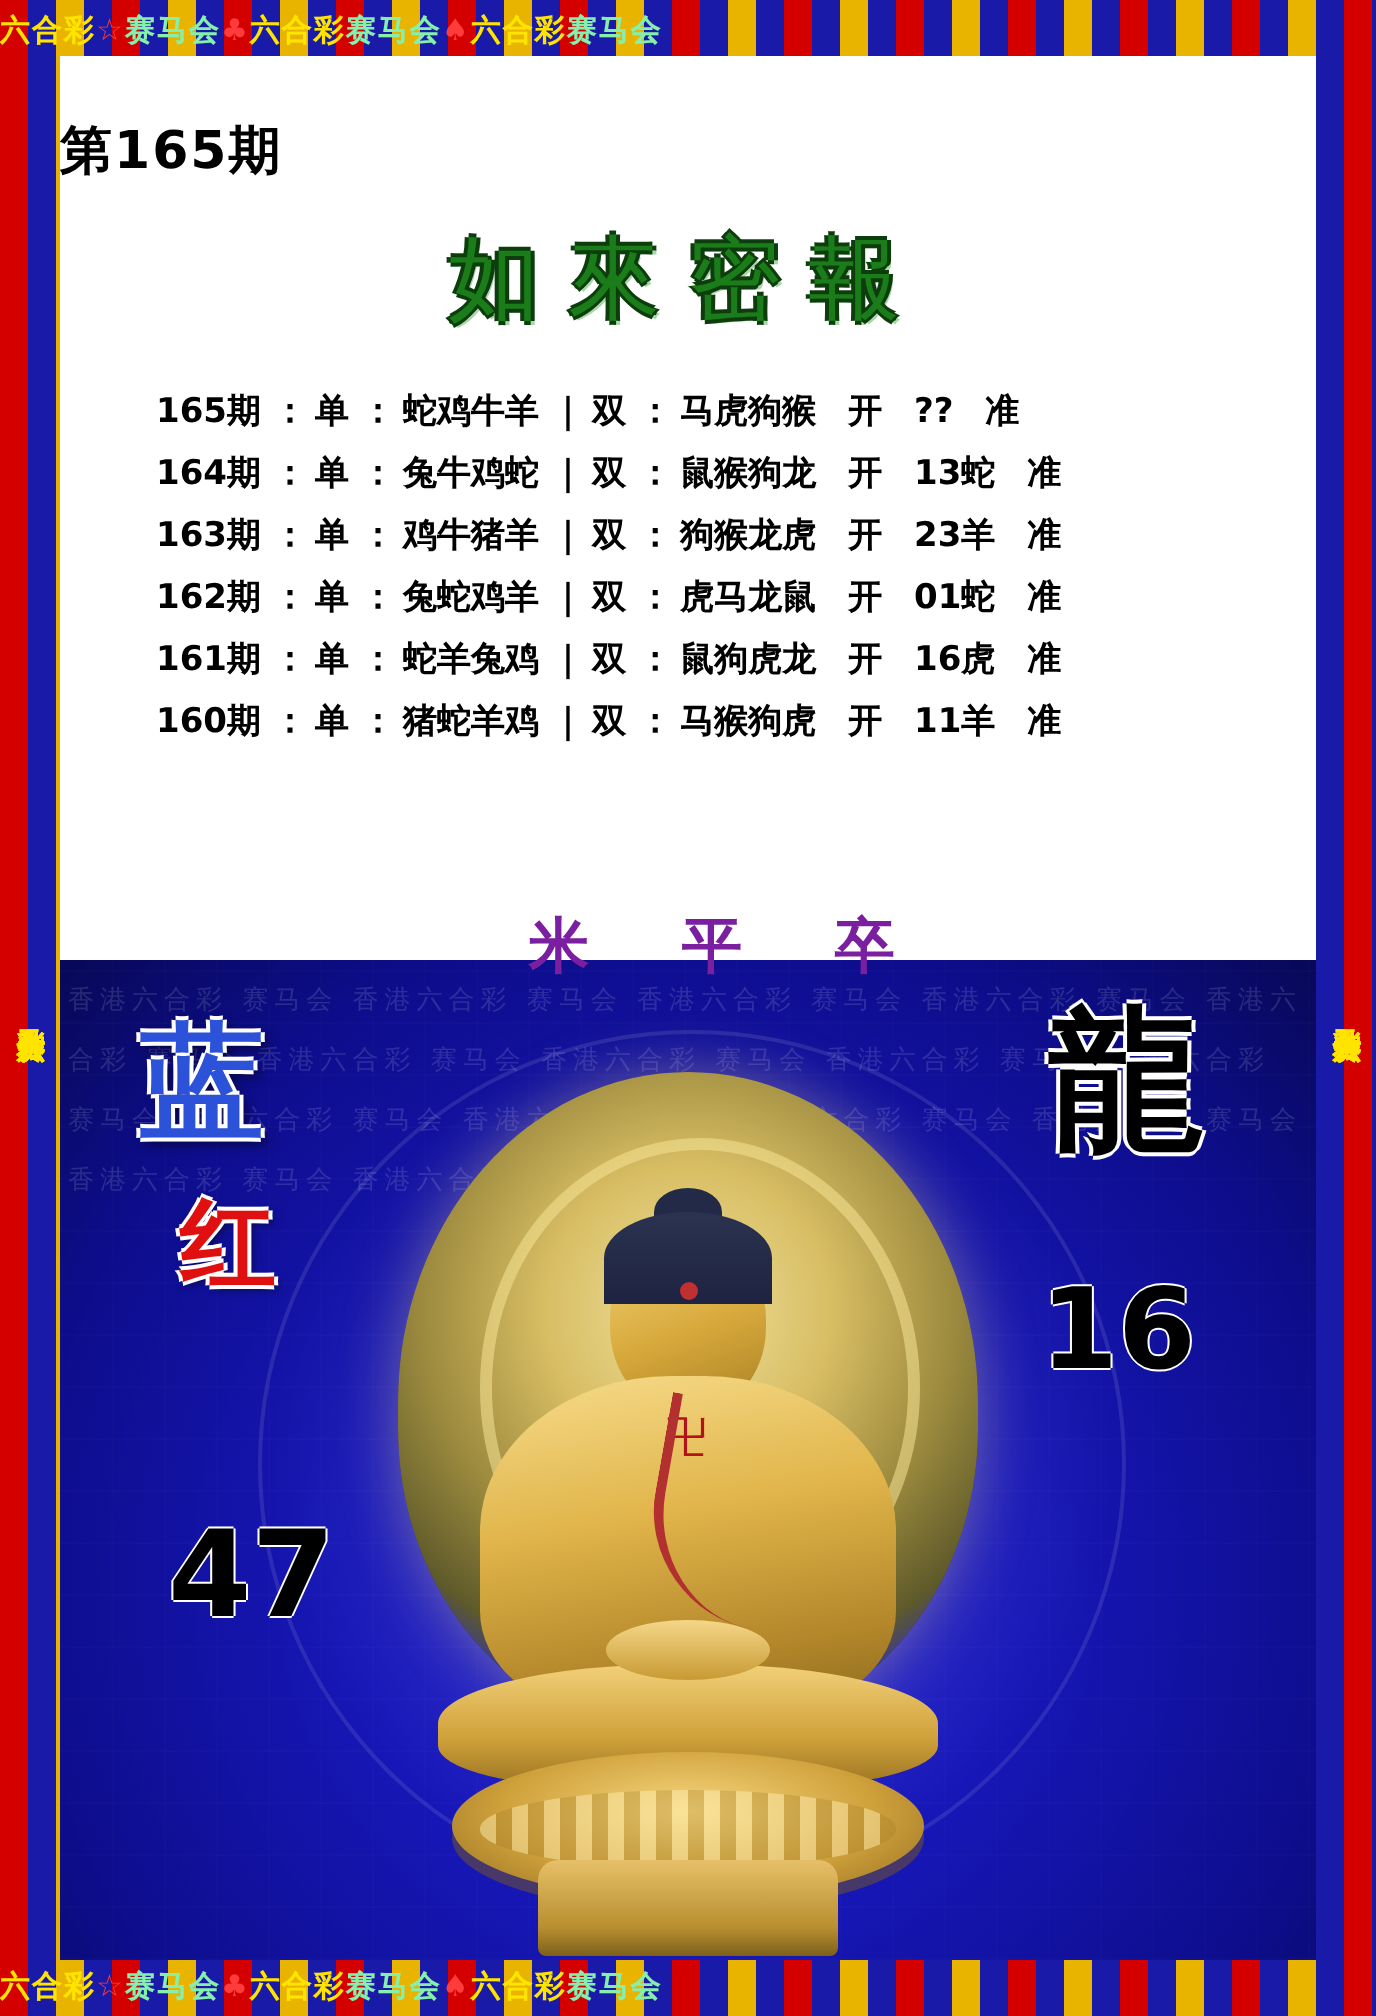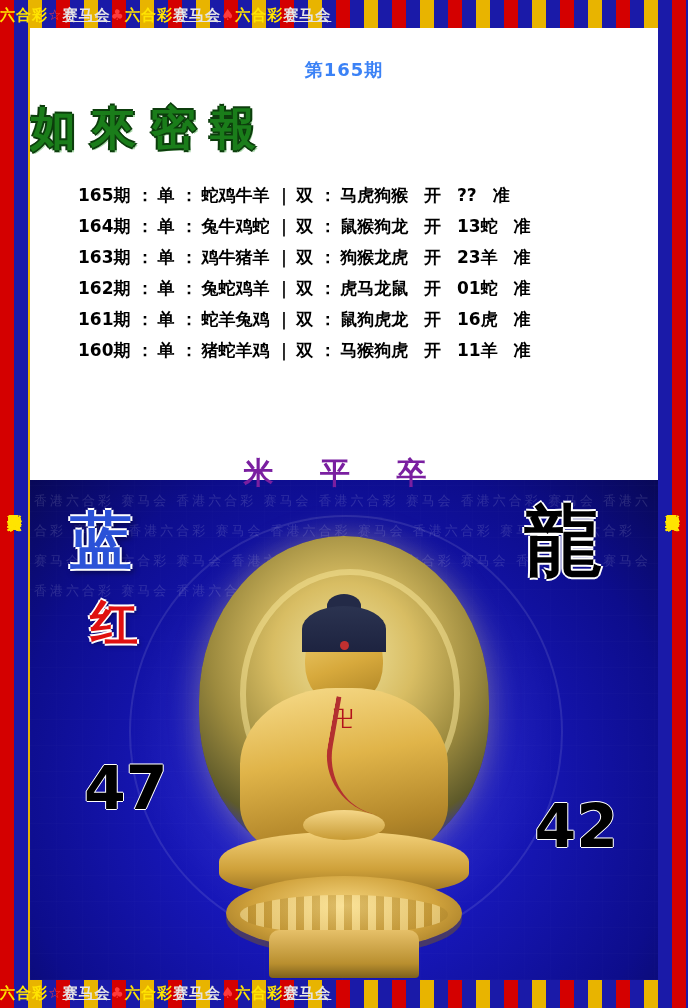--- a/index.html
+++ b/index.html
@@ -39,21 +39,21 @@
     align-items: center;
     justify-content: flex-start;
     font-size: 15px;
     font-weight: bold;
     letter-spacing: 1px;
     overflow: hidden;
     white-space: nowrap;
   }
   .border-text-row.top { top: 2px; }
   .border-text-row.bottom { bottom: 2px; }
-  .bt-a { color: #e5e5e5; text-decoration: underline; }
+  .bt-a { color: #86efac; }
   .bt-b { color: #ffe400; }
   .bt-c { color: #ff3b3b; }
 
   .border-col {
     position: absolute;
     top: 26px;
     bottom: 26px;
     width: 26px;
     display: flex;
     flex-direction: column;
@@ -84,34 +84,34 @@
   }
 
   .top-panel {
     position: relative;
     width: 100%;
     height: 452px;
     background: #ffffff;
   }
 
   .issue-title {
-    text-align: center;
-    font-size: 18px;
-    font-weight: bold;
-    color: #3b82f6;
+    text-align: left;
+    font-size: 26px;
+    font-weight: bold;
+    color: #000000;
     padding-top: 30px;
     letter-spacing: 1px;
     font-family: "DejaVu Sans", "Liberation Sans", sans-serif;
   }
 
   .main-title {
-    text-align: left;
+    text-align: center;
     margin-top: 16px;
     font-size: 46px;
-    font-weight: bold;
+    font-weight: normal;
     letter-spacing: 14px;
     color: #1a7d1a;
     text-shadow:
       -2px 0 #0d3d0d, 0 2px #0d3d0d, 2px 0 #0d3d0d, 0 -2px #0d3d0d,
       2px 2px 0px #a8d8a8;
     font-family: "DejaVu Sans", sans-serif;
   }
 
   .subtitle {
     text-align: center;
@@ -481,21 +481,21 @@
         <div class="data-row">
           <span class="seg">161期</span><span class="sep">：</span><span class="seg">单</span><span class="sep">：</span><span class="seg">蛇羊兔鸡</span><span class="sep">｜</span><span class="seg">双</span><span class="sep">：</span><span class="seg">鼠狗虎龙</span><span class="sep">&nbsp;</span><span class="seg">开</span><span class="sep">&nbsp;</span><span class="seg">16虎</span><span class="sep">&nbsp;</span><span class="seg">准</span>
         </div>
 
         <div class="data-row">
           <span class="seg">160期</span><span class="sep">：</span><span class="seg">单</span><span class="sep">：</span><span class="seg">猪蛇羊鸡</span><span class="sep">｜</span><span class="seg">双</span><span class="sep">：</span><span class="seg">马猴狗虎</span><span class="sep">&nbsp;</span><span class="seg">开</span><span class="sep">&nbsp;</span><span class="seg">11羊</span><span class="sep">&nbsp;</span><span class="seg">准</span>
         </div>
 
       </div>
 
-      <div class="top-symbols" style="position:absolute; bottom:-14px; top:auto;">米 平 卒</div>
+      <div class="top-symbols" style="position:absolute; bottom:-14px; top:auto;margin-left:21px;">米 平 卒</div>
     </div>
 
     <div class="bottom-panel">
       <div class="bp-wm-text">香港六合彩 赛马会 香港六合彩 赛马会 香港六合彩 赛马会 香港六合彩 赛马会 香港六合彩 赛马会 香港六合彩 赛马会 香港六合彩 赛马会 香港六合彩 赛马会 香港六合彩 赛马会 香港六合彩 赛马会 香港六合彩 赛马会 香港六合彩 赛马会 香港六合彩 赛马会 香港六合彩 赛马会 香港六合彩 赛马会 香港六合彩 赛马会</div>
       <div class="bp-watermark"></div>
       <div class="bp-halo"></div>
 
       <div class="buddha">
         <div class="mandorla"></div>
         <div class="halo-ring"></div>
@@ -507,18 +507,18 @@
         <div class="robe-edge"></div>
         <div class="hands"></div>
         <div class="lap"></div>
         <div class="lotus"></div>
         <div class="pedestal"></div>
       </div>
 
       <div class="ov ov-blue-char">蓝</div>
       <div class="ov ov-red-char">红</div>
       <div class="ov ov-zodiac">龍</div>
-      <div class="ov ov-num2">42</div>
+      <div class="ov ov-num1">16</div>
       <div class="ov ov-num3">47</div>
     </div>
 
   </div>
 </div>
 
 </body></html>

